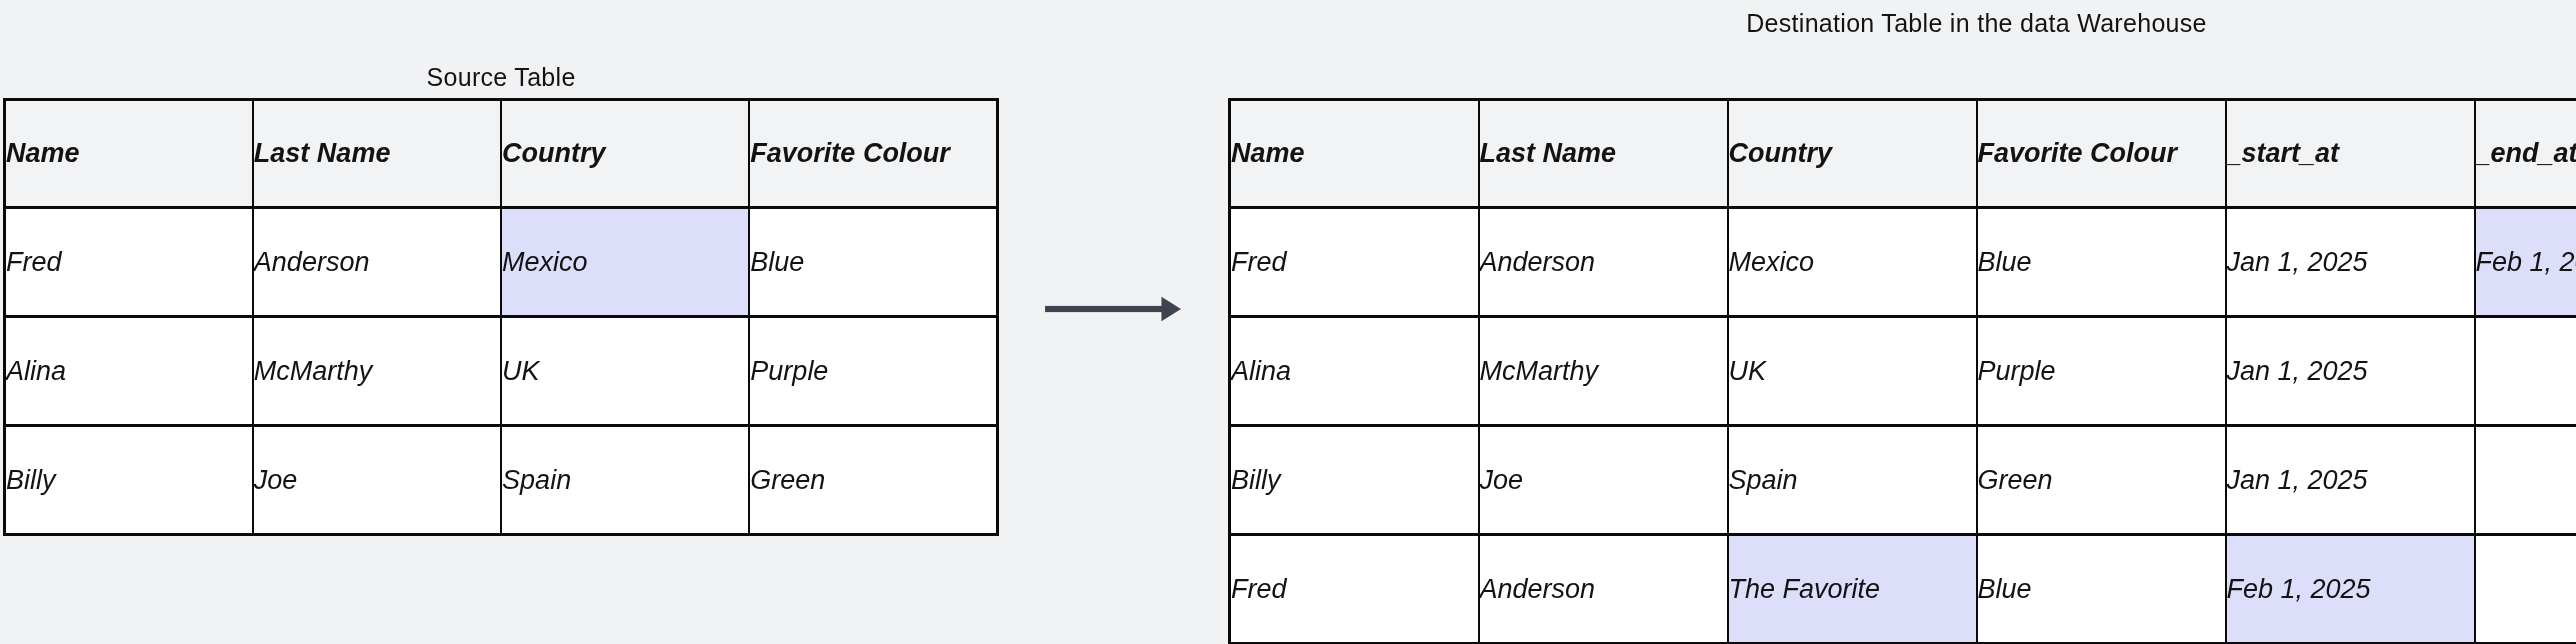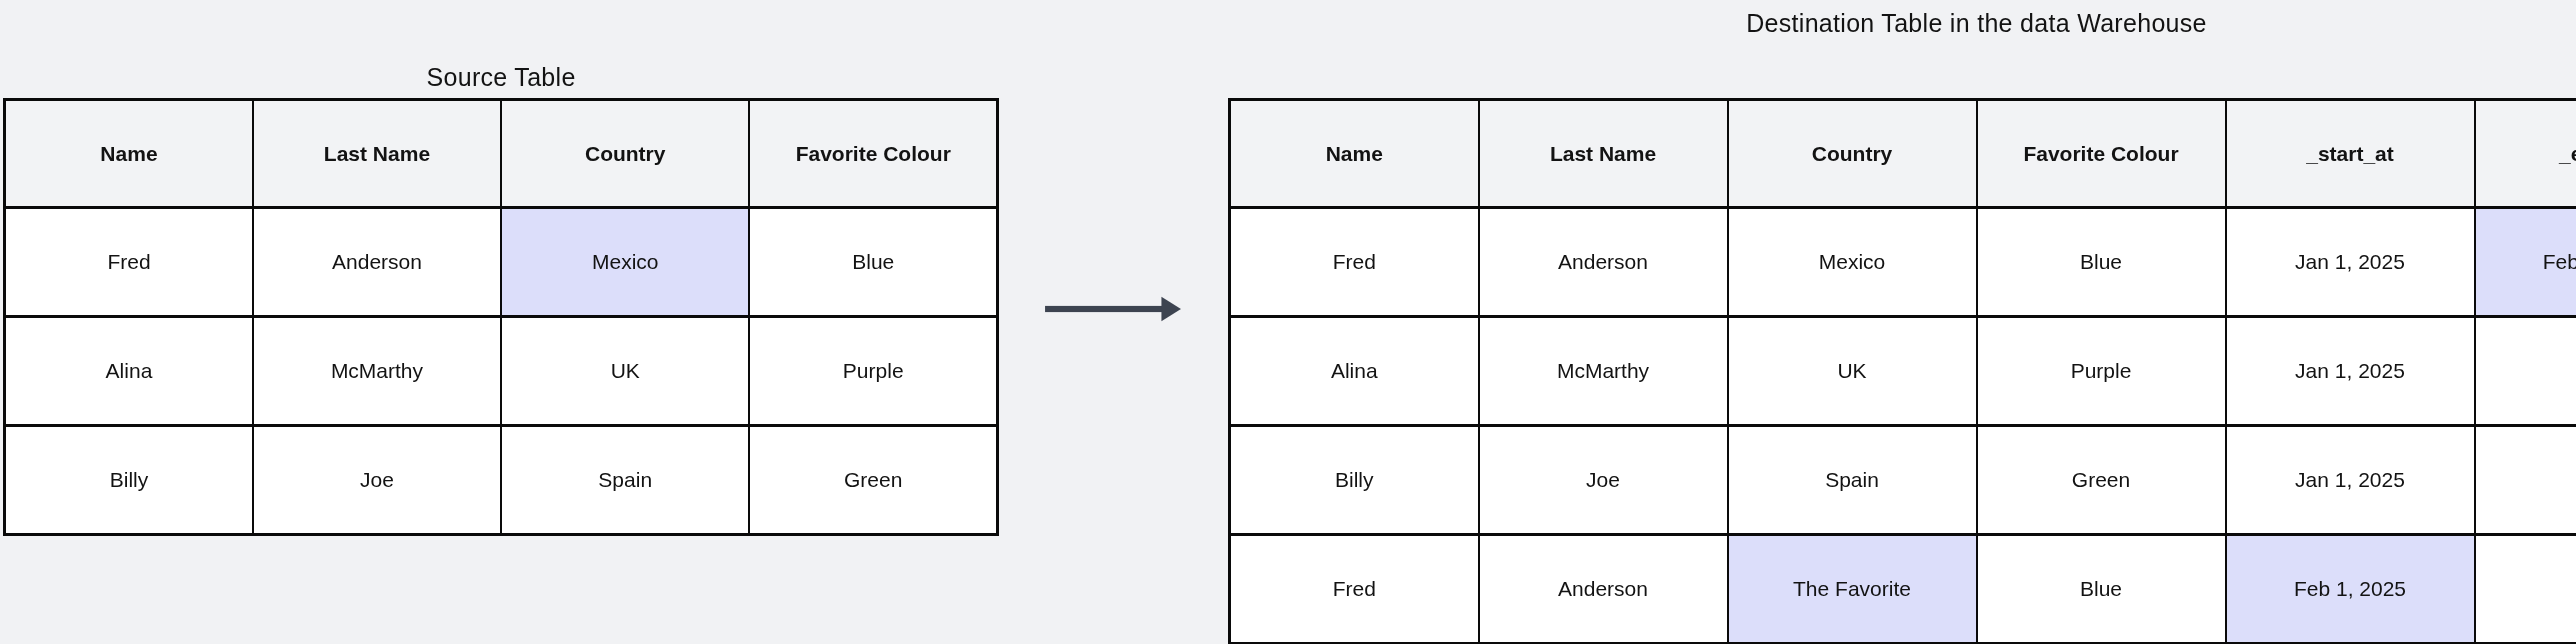--- a/index.html
+++ b/index.html
@@ -31,25 +31,26 @@
     width: 100%; height: 100%;
     border-collapse: collapse;
     table-layout: fixed;
     border: 3.1px solid var(--border, #0a0a0a);
   }
   th, td {
     border-left: 2.1px solid var(--border, #0a0a0a);
     border-right: 2.1px solid var(--border, #0a0a0a);
     border-top: 3.1px solid var(--border, #0a0a0a);
     border-bottom: 3.1px solid var(--border, #0a0a0a);
-    text-align: center;
+    text-align: left;
     vertical-align: middle;
-    font-size: 21px;
+    font-size: 27px;
     background: var(--cell-bg, #ffffff);
     overflow: hidden;
+    font-style: italic;
   }
   thead th {
     background: var(--header-bg, #f2f3f5);
     font-weight: 700;
   }
   tr.header-row { height: 108px; }
   #source-table tbody tr { height: 109px; }
   #destination-table tbody tr { height: 109px; }
   td.hl { background: var(--highlight, #dcdefa); }
 

